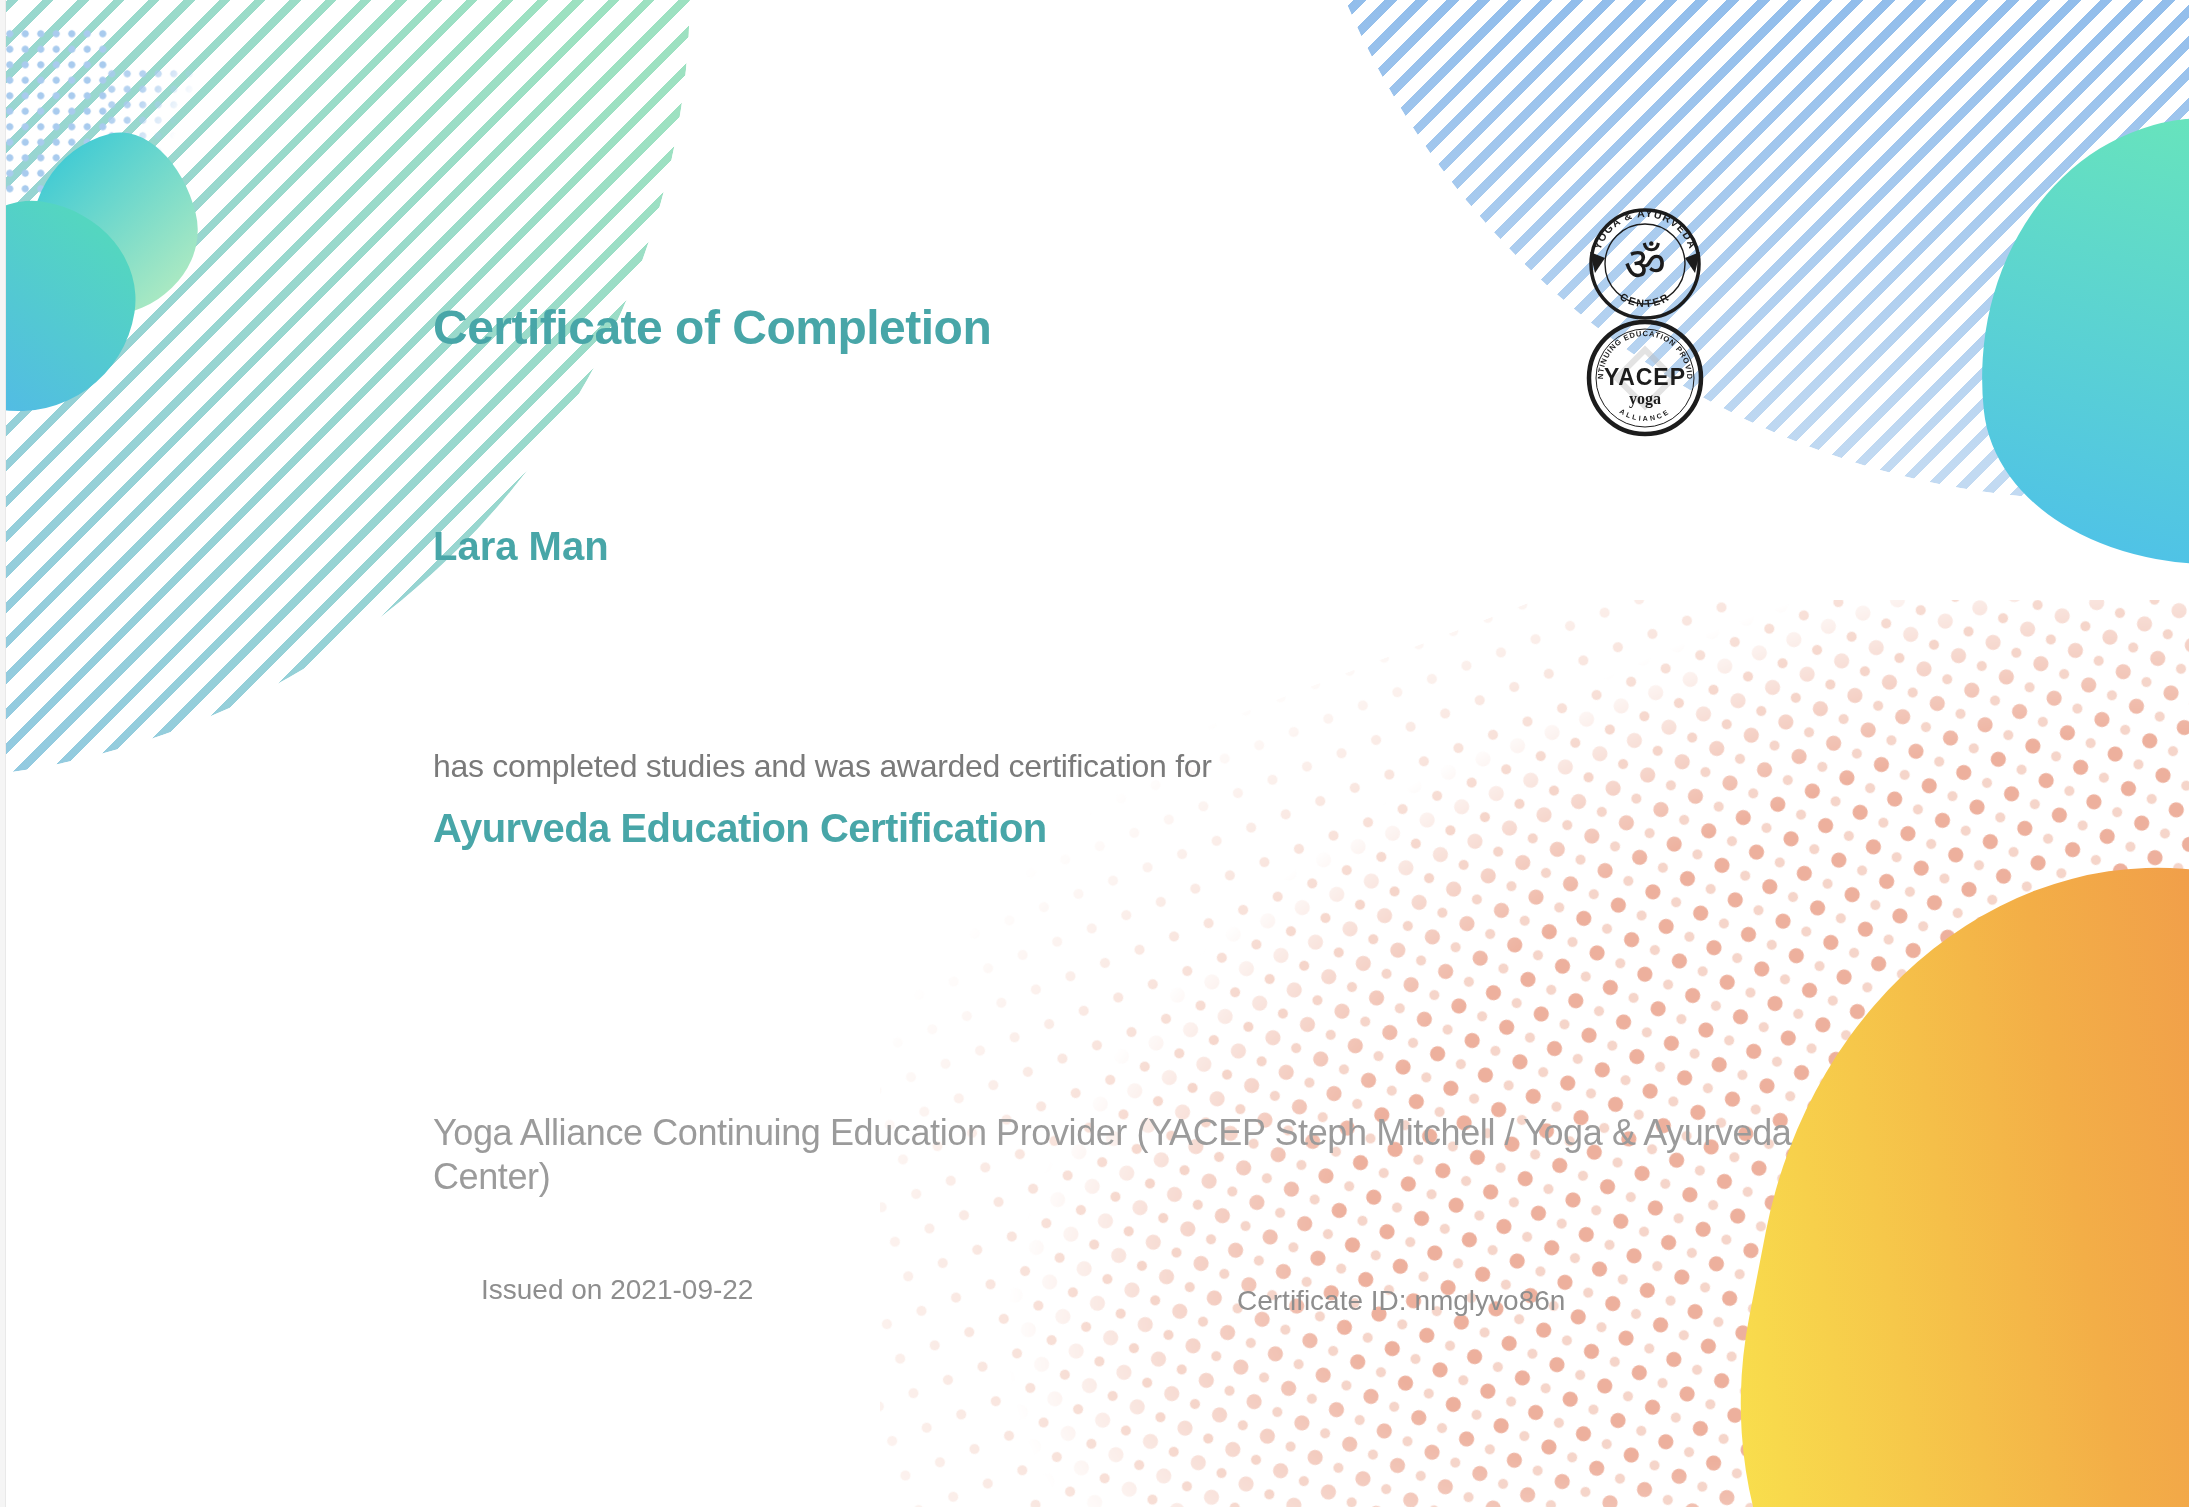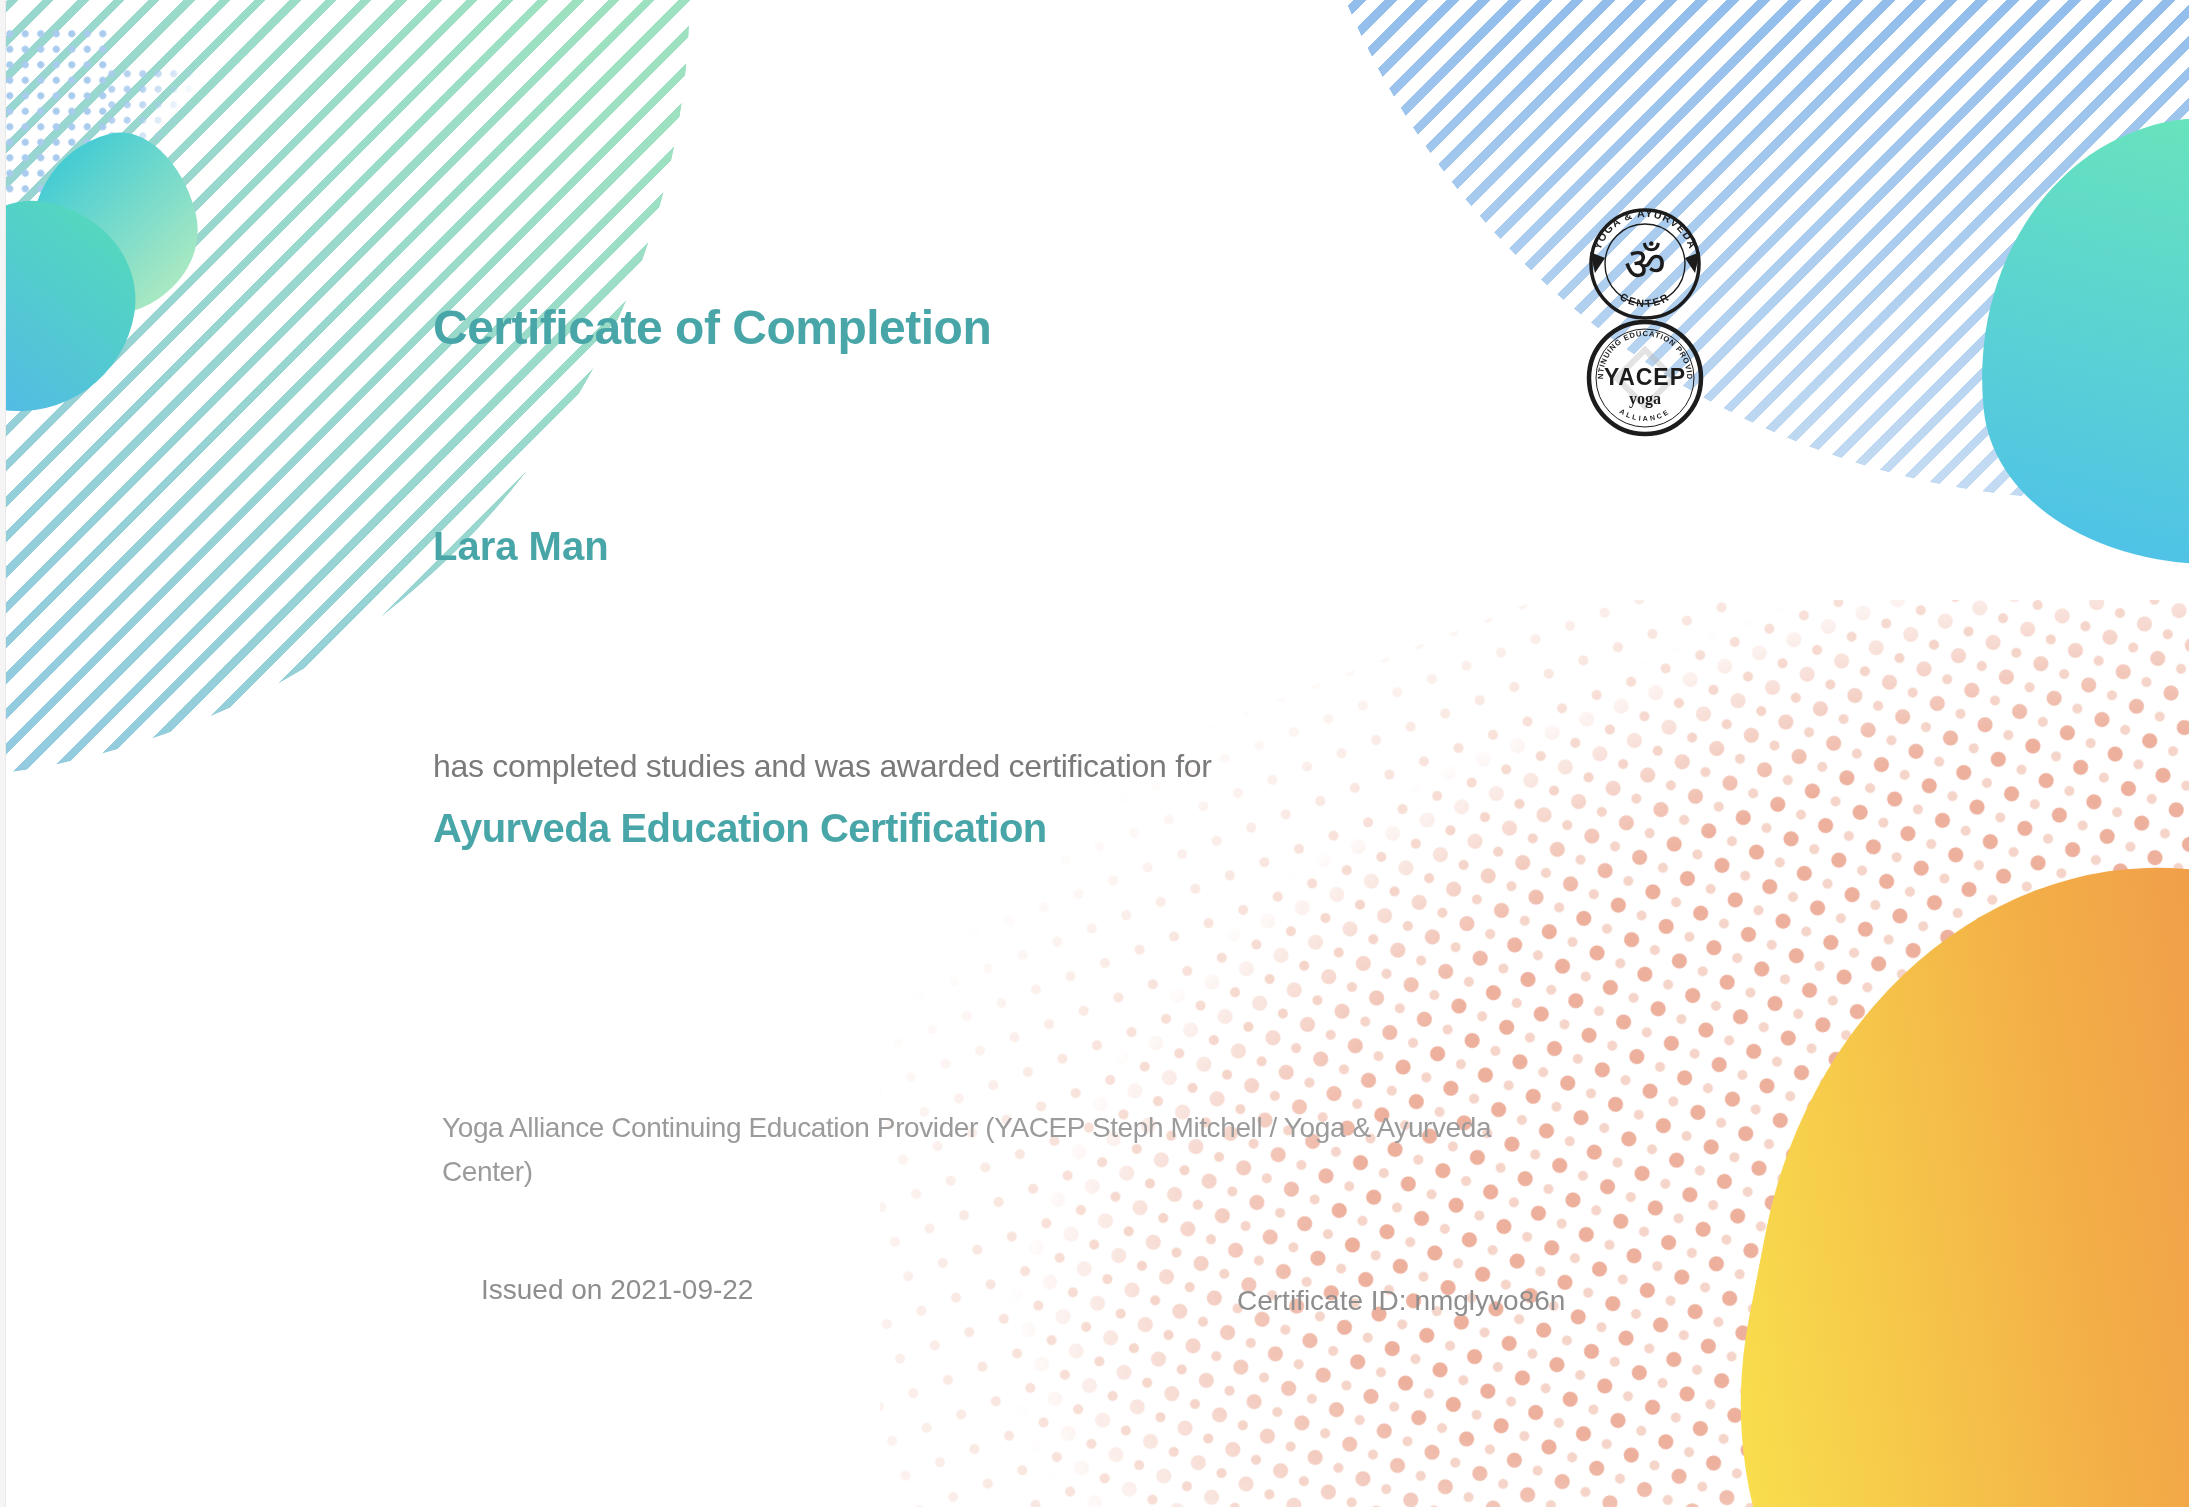--- a/index.html
+++ b/index.html
@@ -97,21 +97,21 @@
     left:433px;top:712px;
     font-size:32px;color:var(--statement-gray,#7A7A7A);
     letter-spacing:-.3px;white-space:nowrap;margin-top:36px;
   }
   .course{
     left:433px;top:806px;
     font-size:40px;font-weight:bold;letter-spacing:-.5px;
     color:var(--accent-teal,#48A6A8);white-space:nowrap;
   }
   .provider-line{
-    left:442px;font-size:28px;letter-spacing:-.4px;
+    left:433px;font-size:36px;letter-spacing:-.4px;
     color:var(--muted-gray,#9B9B9B);white-space:nowrap;
   }
   .provider-line.l1{top:1112px;}
   .provider-line.l2{top:1156px;text-align:center;}
   .issued{
     left:433px;top:1274px;font-size:28px;
     color:var(--footer-gray,#8E8E8E);white-space:nowrap;margin-left:48px;
   }
   .certid{
     left:1237px;top:1285px;font-size:28px;

